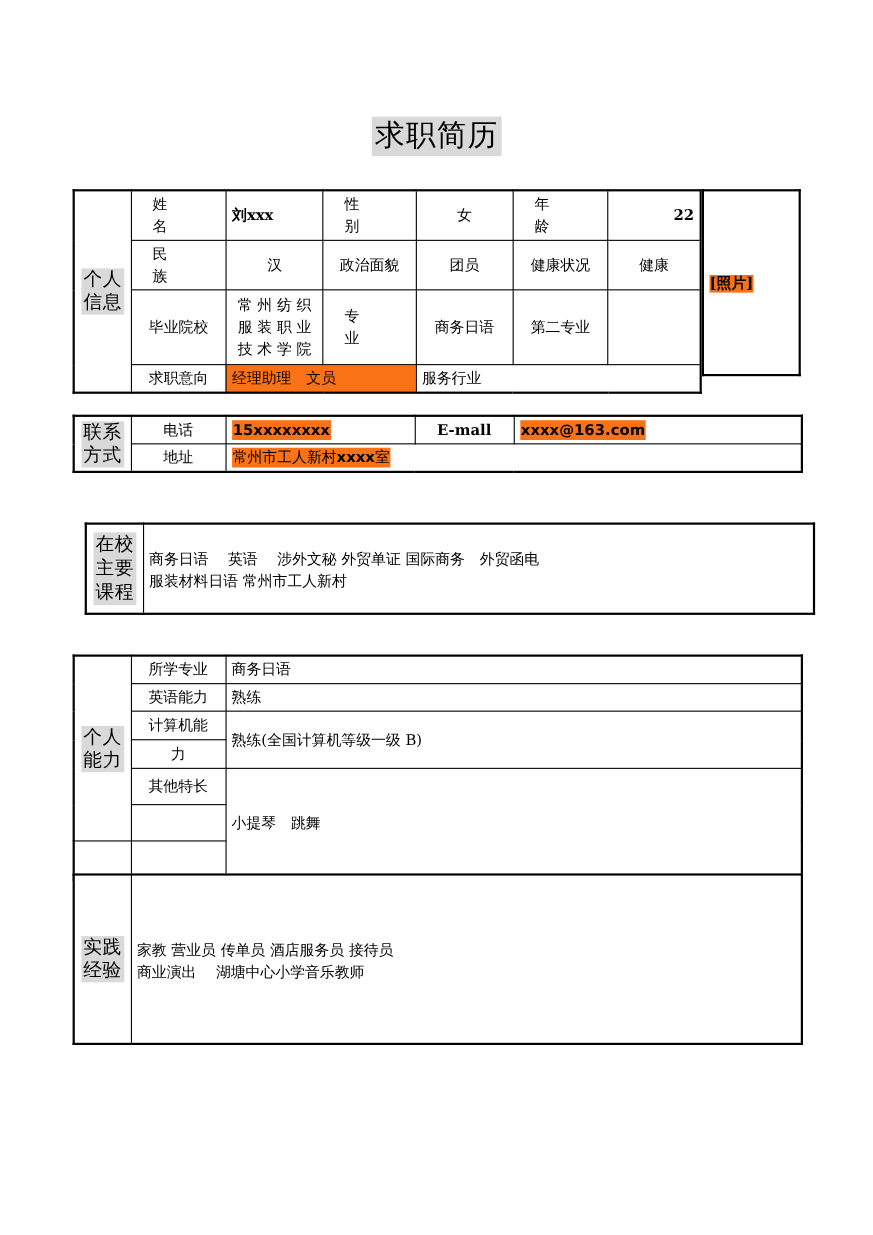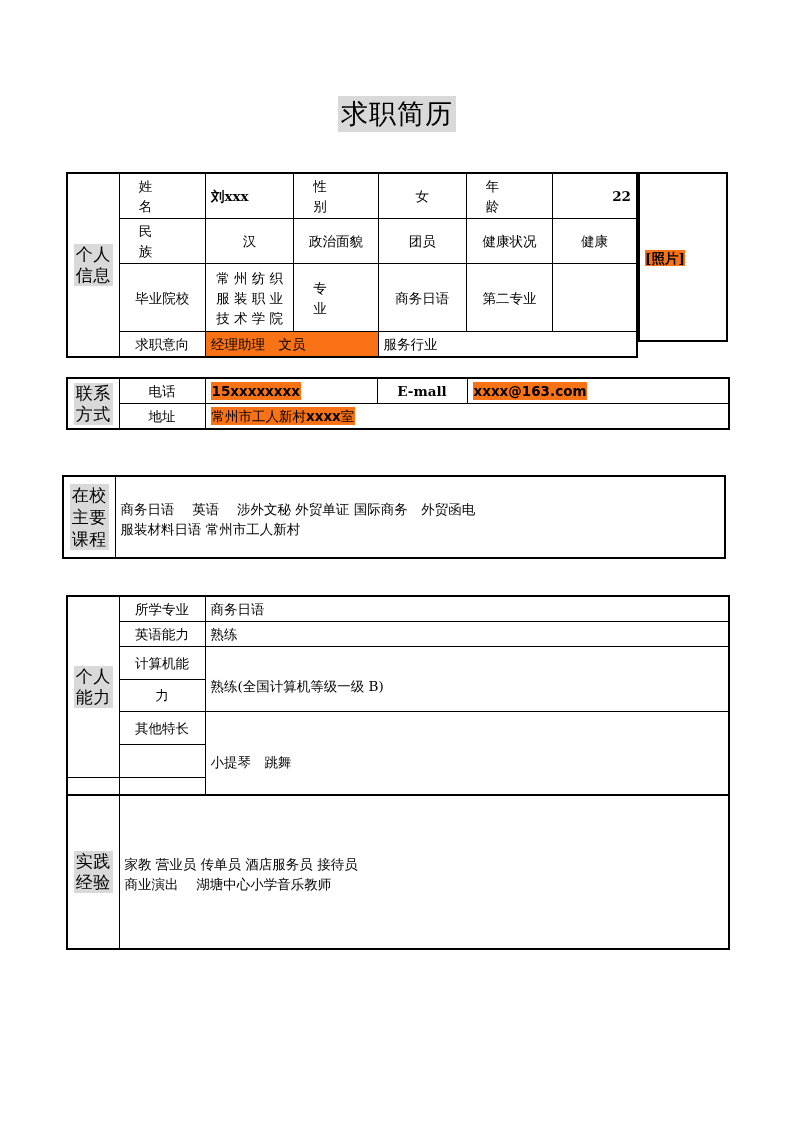--- a/index.html
+++ b/index.html
@@ -18,21 +18,21 @@
   .page {
     width: 794px;
     height: 1123px;
     position: relative;
     box-sizing: border-box;
   }
 
   
   .title-wrap {
     position: absolute;
-    top: 96px;
+    top: 106px;
     left: 0;
     width: 794px;
     text-align: center;
   }
   .doc-title {
     display: inline-block;
     font-size: 27px;
     line-height: 34px;
     letter-spacing: 1px;
     background: #d9d9d9;
@@ -91,21 +91,21 @@
   
   .vhl {
     background: #f97316;
     padding: 1px 1px;
   }
 
   
   #tbl-personal  { left: 66px; top: 172px;  width: 572px; }
   #tbl-photo     { left: 638px; top: 172px; width: 90px; }
   #tbl-contact   { left: 66px; top: 377px;  width: 662px; }
-  #tbl-courses   { left: 62px; top: 475px;  width: 662px; }
+  #tbl-courses   { left: 77px; top: 475px;  width: 662px; }
   #tbl-ability   { left: 66px; top: 595px;  width: 662px; }
   #tbl-practice  { left: 66px; top: 794px;  width: 662px; }
 
   .mono-b {
     font-family: "DejaVu Sans", "Liberation Sans", sans-serif;
     font-weight: bold;
   }
   .sans {
     font-family: "DejaVu Sans", "Liberation Sans", sans-serif;
   }
@@ -256,21 +256,21 @@
         </td>
         <td class="ctr">所学专业</td>
         <td class="lft">商务日语</td>
       </tr>
       <tr>
         <td class="ctr">英语能力</td>
         <td class="lft">熟练</td>
       </tr>
       <tr>
         <td class="ctr">计算机能</td>
-        <td class="lft top" rowspan="2" style="height:46px; padding-top:16px;margin-left:28px;">熟练(全国计算机等级一级 B)</td>
+        <td class="lft top" rowspan="2" style="height:46px; padding-top:3px;margin-left:28px;">熟练(全国计算机等级一级 B)</td>
       </tr>
       <tr>
         <td class="ctr">力</td>
       </tr>
       <tr>
         <td class="ctr" style="height:28px">其他特长</td>
         <td class="lft" rowspan="3" style="height:86px">小提琴　跳舞</td>
       </tr>
       <tr>
         <td class="ctr" style="height:28px"></td>

